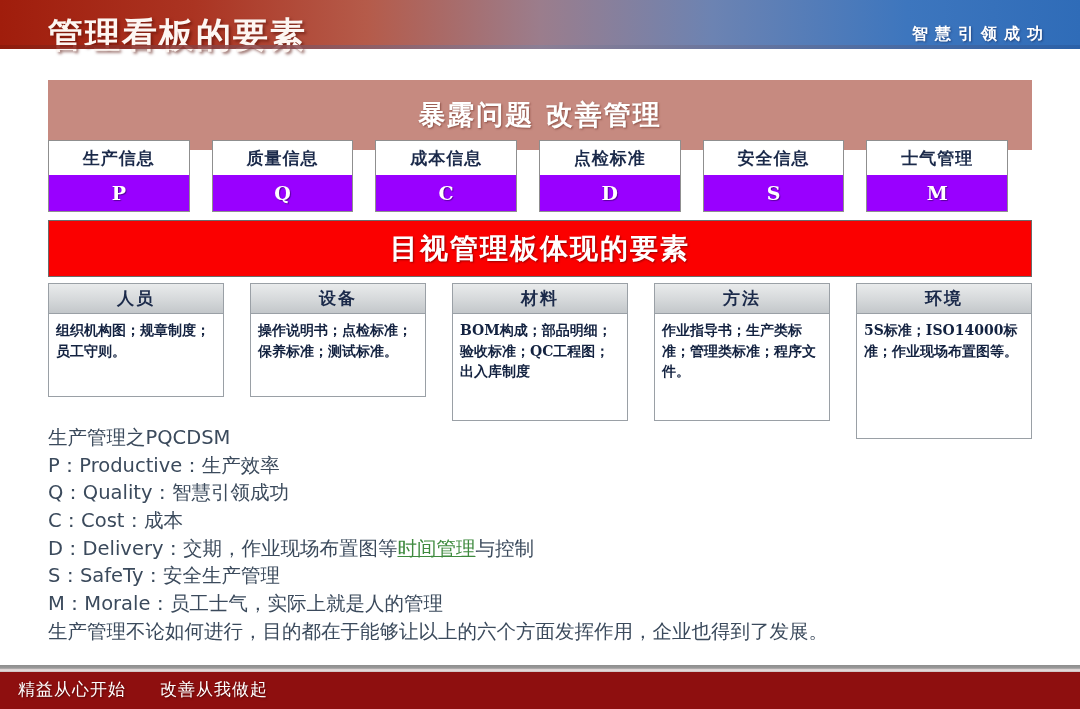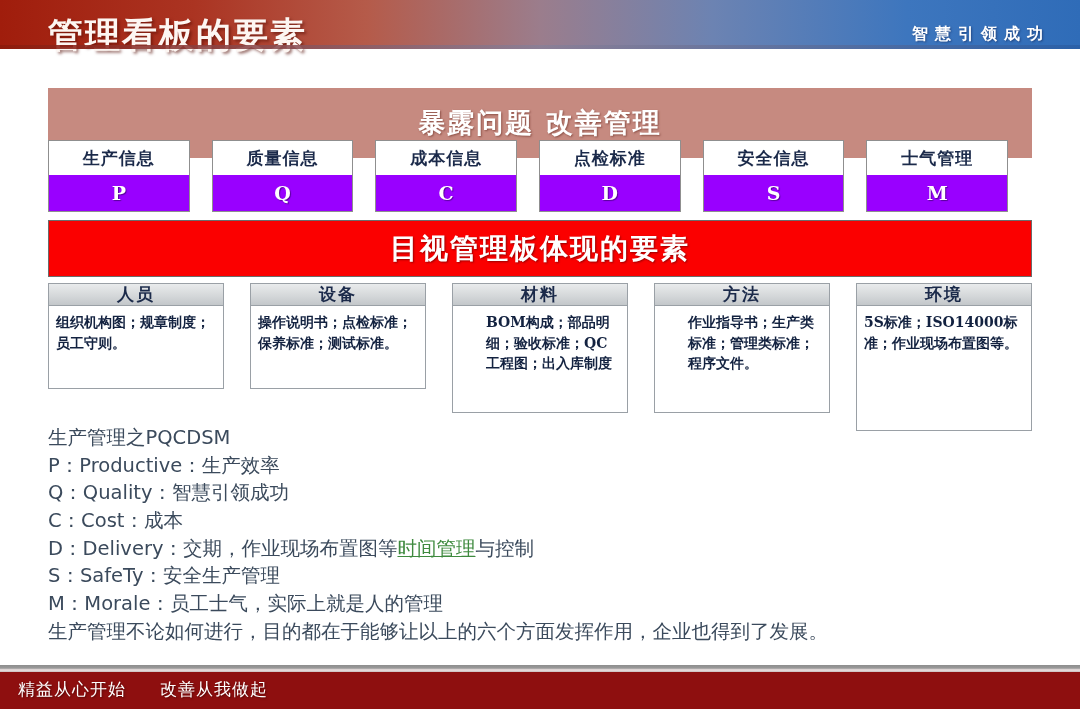--- a/index.html
+++ b/index.html
@@ -63,21 +63,20 @@
   #exposure-banner {
     position: absolute;
     left: 48px;
     top: 80px;
     width: 984px;
     height: 70px;
     background: #c68a80;
     display: flex;
     align-items: center;
     justify-content: center;
-    margin-top: 8px;
   }
   #exposure-banner .banner-text {
     font-size: 27px;
     font-weight: bold;
     color: #ffffff;
     letter-spacing: 2px;
     text-shadow: 1px 1px 2px rgba(110,50,40,.65);
     font-family: "DejaVu Sans", "Liberation Sans", sans-serif;
   }
 
@@ -156,42 +155,42 @@
     align-items: flex-start;
   }
   .fivem-box {
     flex: 1 1 0;
     display: flex;
     flex-direction: column;
     border: 1px solid #9aa0a6;
     background: #ffffff;
   }
   .fivem-box .fivem-title {
-    height: 22px;
+    height: 30px;
     display: flex;
     align-items: center;
     justify-content: center;
     background: linear-gradient(to bottom, #e9ebec 0%, #d5d8da 55%, #c3c7ca 100%);
     border-bottom: 1px solid #9aa0a6;
     font-size: 17px;
     font-weight: bold;
     color: #1b2a4a;
     letter-spacing: 2px;
     font-family: "DejaVu Serif", "Liberation Serif", serif;
   }
   .fivem-box .fivem-body {
     padding: 6px 7px 8px 7px;
     font-size: 14px;
     font-weight: bold;
     line-height: 1.48;
     color: #132240;
     font-family: "DejaVu Serif", "Liberation Serif", serif;
   }
   .fivem-box.h-a .fivem-body { min-height: 82px; }
-  .fivem-box.h-b .fivem-body { min-height: 106px; margin-left: 26px; }
+  .fivem-box.h-b .fivem-body { min-height: 106px; }
   .fivem-box.h-c .fivem-body { min-height: 124px; }
 
   
   #body-text {
     position: absolute;
     left: 48px;
     top: 424px;
     width: 1010px;
     color: #3b4a5c;
     font-size: 19.5px;

